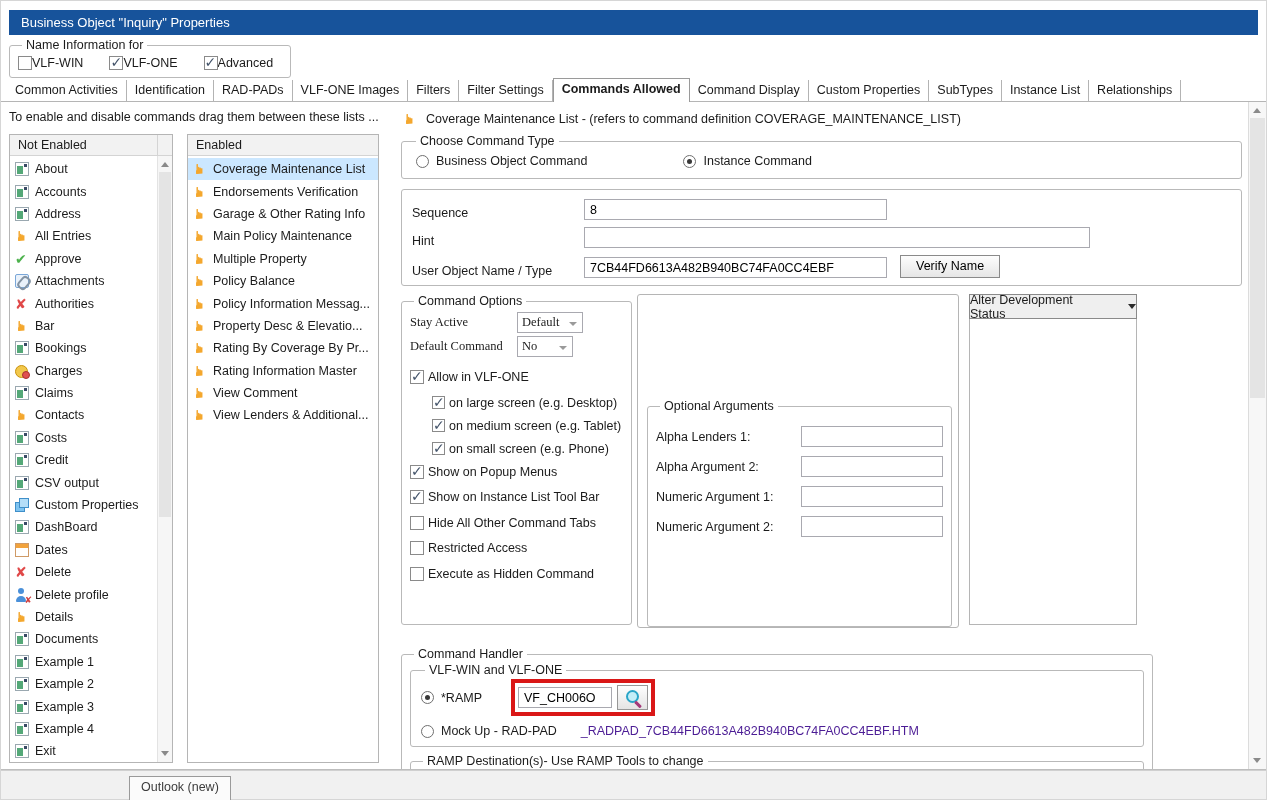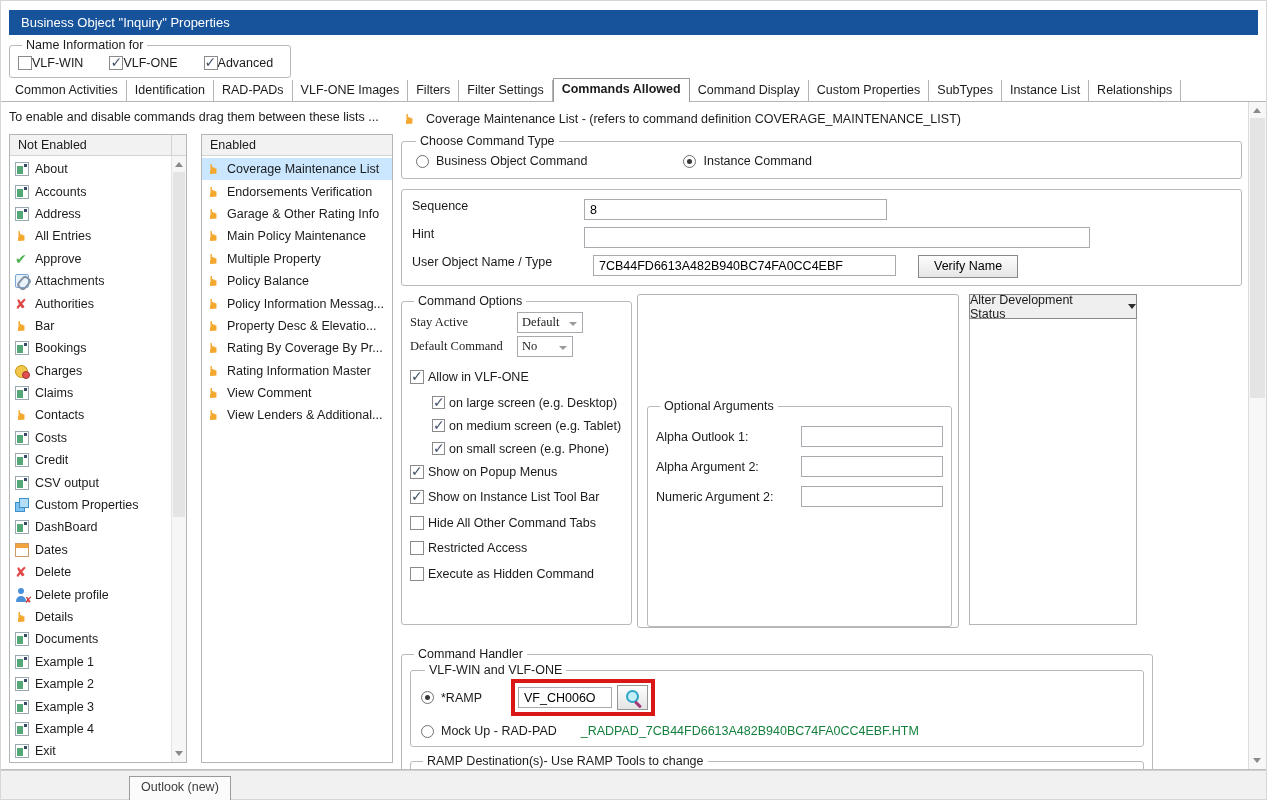--- a/index.html
+++ b/index.html
@@ -26,21 +26,21 @@
   .tab.selected { background:#fff; border:1px solid #9a9a9a; border-bottom:none; padding-bottom:6px; margin-bottom:-1px;font-weight:bold; }
 
   
   .content { flex:1; border-top:1px solid #b5b5b5; border-bottom:1px solid #bdbdbd; display:flex; overflow:hidden; position:relative; z-index:1; }
 
   
   .left-col { width:392px; flex:none; padding:6px 0 6px 8px; display:flex; flex-direction:column; }
   .instruction { margin:2px 0 10px 0; }
   .lists-row { display:flex; gap:14px; flex:1; min-height:0; }
   .list { border:1px solid #b5b5b5; display:flex; flex-direction:column; background:#fff; min-height:0; }
-  .list-ne { width:178px; }
+  .list-ne { width:164px; }
   .list-en { width:192px; }
   .list-header { height:21px; flex:none; background:#f2f2f2; border-bottom:1px solid #d4d4d4; display:flex; align-items:center; }
   .list-header .hdr-label { flex:1; padding-left:8px; }
   .list-header .hdr-spacer { width:15px; align-self:stretch; border-left:1px solid #d4d4d4; }
   .list-body { flex:1; display:flex; min-height:0; overflow:hidden; }
   .items { flex:1; overflow:hidden; padding-top:2px; }
   .item { height:22.4px; display:flex; align-items:center; gap:6px; padding-left:5px; white-space:nowrap; overflow:hidden; }
   .item.selected { background:#cbe7ff; }
 
   
@@ -79,22 +79,22 @@
   .detail { flex:1; min-width:0; padding:8px 4px 0 8px; position:relative; overflow:hidden; }
   .detail-header { display:flex; align-items:center; gap:9px; margin:2px 0 8px 2px; }
   .box { padding:1px 10px 8px 10px; }
   .cct { margin-right:2px; }
   .cct .radios { display:flex; gap:96px; padding:5px 4px 2px 4px; }
   .radio { width:13px; height:13px; border:1px solid #6f6f6f; border-radius:50%; background:#fff; position:relative; flex:none; }
   .radio.selected::after { content:""; position:absolute; inset:3px; border-radius:50%; background:#383838; }
   .radio-row { display:flex; align-items:center; gap:7px; white-space:nowrap; }
 
   .fields-box { margin-top:10px; margin-right:2px; padding:9px 10px 7px 10px; }
-  .frow { display:flex; align-items:flex-start; margin-bottom:7px; }
-  .frow:last-child { margin-bottom:0;gap:9px; }
+  .frow { display:flex; align-items:flex-end; margin-bottom:7px; }
+  .frow:last-child { margin-bottom:0; }
   .flabel { width:172px; flex:none; }
   input.txt { border:1px solid #a9a9b0; height:21px; font:inherit; padding:0 5px; background:#fff; }
   .w-seq { width:303px; }
   .w-hint { width:506px; }
   .w-uon { width:303px; }
   .btn { border:1px solid #8a8a8a; background:linear-gradient(#fdfdfd,#e6e6e6); padding:3px 15px 4px; margin-left:13px; font:inherit; cursor:default; }
 
   .mid-row { display:flex; margin-top:8px; align-items:flex-start; }
   .cmd-options { width:231px; flex:none; height:331px; padding:1px 8px 6px 8px; }
   .ddrow { display:flex; align-items:center; margin-top:3px;font-family:Liberation Serif, serif; }
@@ -122,21 +122,21 @@
   .cmd-handler { margin-top:19px; width:752px; height:140px; padding:1px 8px 8px 8px; }
   .vlf-box { margin-top:1px; padding:0px 10px 8px 10px; }
   .ramp-row { display:flex; align-items:center; margin-top:2px; }
   .ramp-label-cell { width:78px; flex:none; }
   .red-annot { border:4px solid #da1717; padding:2px 3px; display:flex; align-items:center; gap:5px; margin-left:12px; }
   .w-ramp { width:94px; height:21px; }
   .mag-btn { width:31px; height:25px; border:1px solid #979797; background:linear-gradient(#fefefe,#e4e4e4); position:relative; flex:none; cursor:default; }
   .mag-btn::before { content:""; position:absolute; top:4px; left:8px; width:9px; height:9px; border:2px solid #2aa5c8; border-radius:50%; background:#c4eef8; }
   .mag-btn::after { content:""; position:absolute; bottom:3px; right:5px; width:8px; height:3px; background:#a43a7a; transform:rotate(45deg); border-radius:1px; }
   .mock-row { display:flex; align-items:flex-start; margin-top:8px; }
-  .gray-val { color:#15803d; margin-left:24px; white-space:nowrap; }
+  .gray-val { color:#4c1d95; margin-left:24px; white-space:nowrap; }
   .ramp-dest { margin-top:7px; padding:1px 8px 6px 8px; height:46px; }
 
   
   .bottombar { height:29px; flex:none; background:#f1f1f1; border-top:1px solid #d0d0d0; display:flex; align-items:flex-start; }
   .outlook-chip { margin-left:128px; margin-top:5px; border:1px solid #9a9a9a; background:#fbfbfb; padding:3px 11px 8px 11px; color:#3c3c3c; white-space:nowrap; }
 </style>
 </head>
 <body>
 
 <div class="window">
@@ -530,29 +530,33 @@
               </div>
             </div>
         </fieldset>
 
         <div class="mid-box">
           <fieldset class="box opt-args">
             <legend>Optional Arguments</legend>
             <div>
 
                 <div class="oarow">
-                  <span class="oalabel">Alpha Outlook 1:</span>
+                  <span class="oalabel">Alpha Lenders 1:</span>
                   <input class="txt oa-input" value="" style="">
                 </div>
 
                 <div class="oarow">
                   <span class="oalabel">Alpha Argument 2:</span>
                   <input class="txt oa-input" value="" style="">
                 </div>
 
+                <div class="oarow">
+                  <span class="oalabel">Numeric Argument 1:</span>
+                  <input class="txt oa-input" value="" style="">
+                </div>
 
                 <div class="oarow">
                   <span class="oalabel">Numeric Argument 2:</span>
                   <input class="txt oa-input" value="" style="">
                 </div>
               </div>
           </fieldset>
         </div>
 
         <div class="alter-col">

